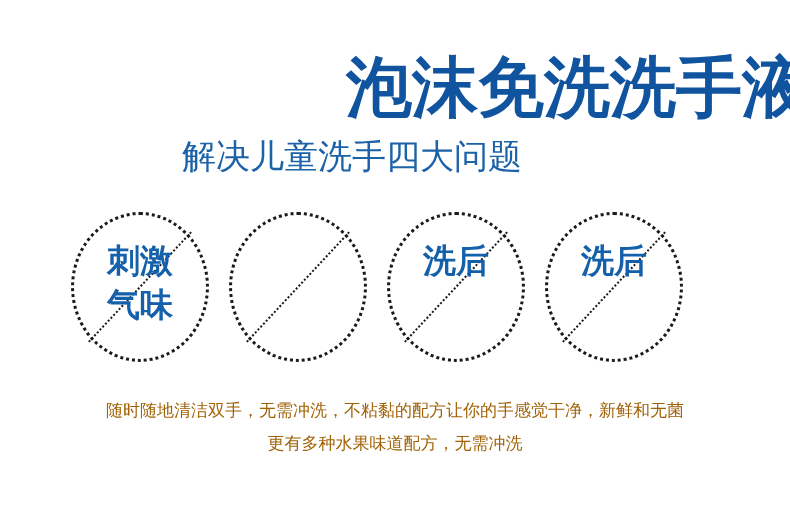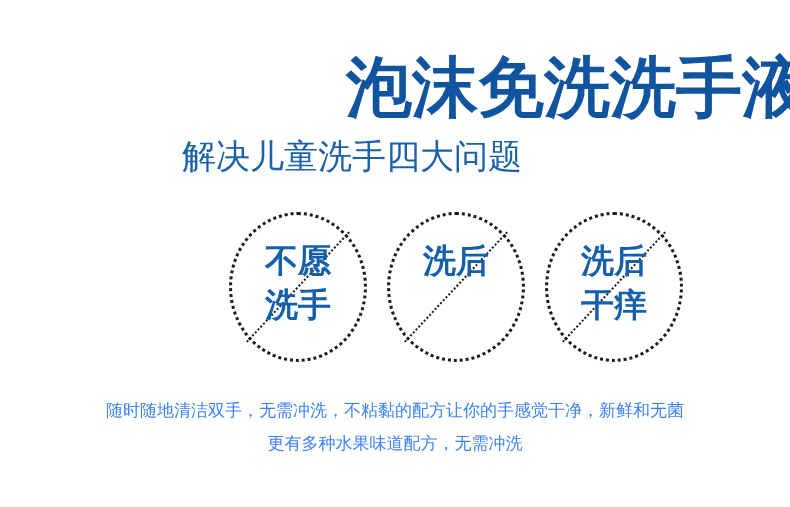--- a/index.html
+++ b/index.html
@@ -100,65 +100,68 @@
     display: block;
   }
 
   
   .desc {
     position: absolute;
     left: 0;
     top: 394px;
     width: 790px;
     text-align: center;
-    color: #3b82f6;
+    color: #a16207;
     font-size: 17px;
     line-height: 33px;
     font-weight: normal;
   }
   .desc .line {
     display: block;
     white-space: nowrap;
   }
 </style>
 </head>
 <body>
 
 <div class="poster">
 
   <div class="title">泡沫免洗洗手液</div>
 
   <div class="subtitle">解决儿童洗手四大问题</div>
 
   <div class="circles">
 
+    <div class="badge badge-0">
+      <div class="ring"></div>
+      <div class="slash"></div>
+      <div class="label">
+        <span class="line">刺激</span>
+        <span class="line">气味</span>
+      </div>
+    </div>
 
     <div class="badge badge-1">
       <div class="ring"></div>
       <div class="slash"></div>
-      <div class="label">
-        <span class="line">不愿</span>
-        <span class="line">洗手</span>
-      </div>
     </div>
 
     <div class="badge badge-2">
       <div class="ring"></div>
       <div class="slash"></div>
       <div class="label">
         <span class="line">洗后</span>
       </div>
     </div>
 
     <div class="badge badge-3">
       <div class="ring"></div>
       <div class="slash"></div>
       <div class="label">
         <span class="line">洗后</span>
-        <span class="line">干痒</span>
       </div>
     </div>
 
   </div>
 
   <div class="desc">
     <span class="line">随时随地清洁双手，无需冲洗，不粘黏的配方让你的手感觉干净，新鲜和无菌</span>
     <span class="line">更有多种水果味道配方，无需冲洗</span>
   </div>
 

